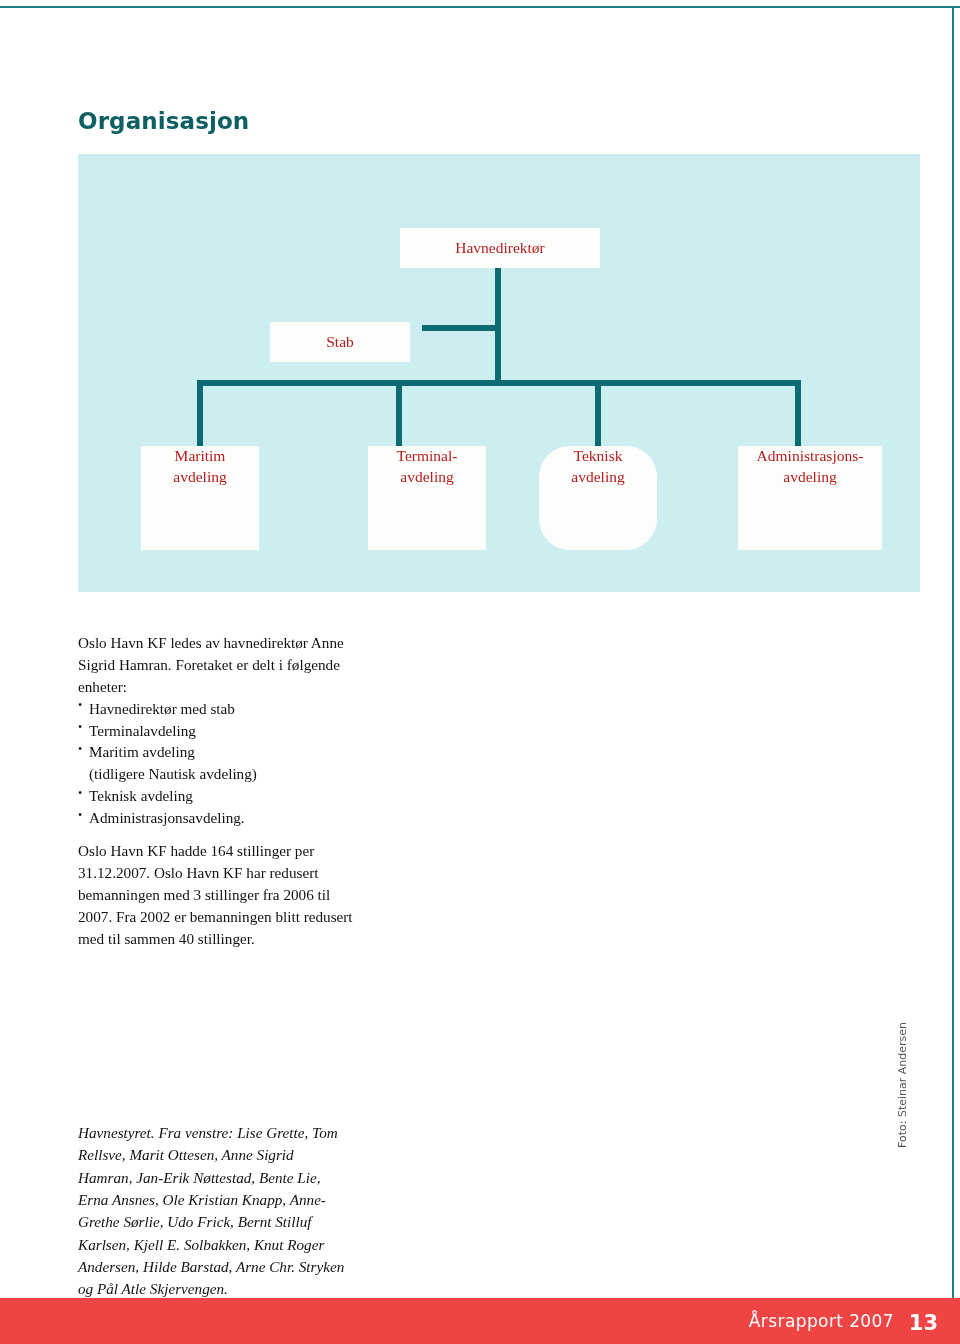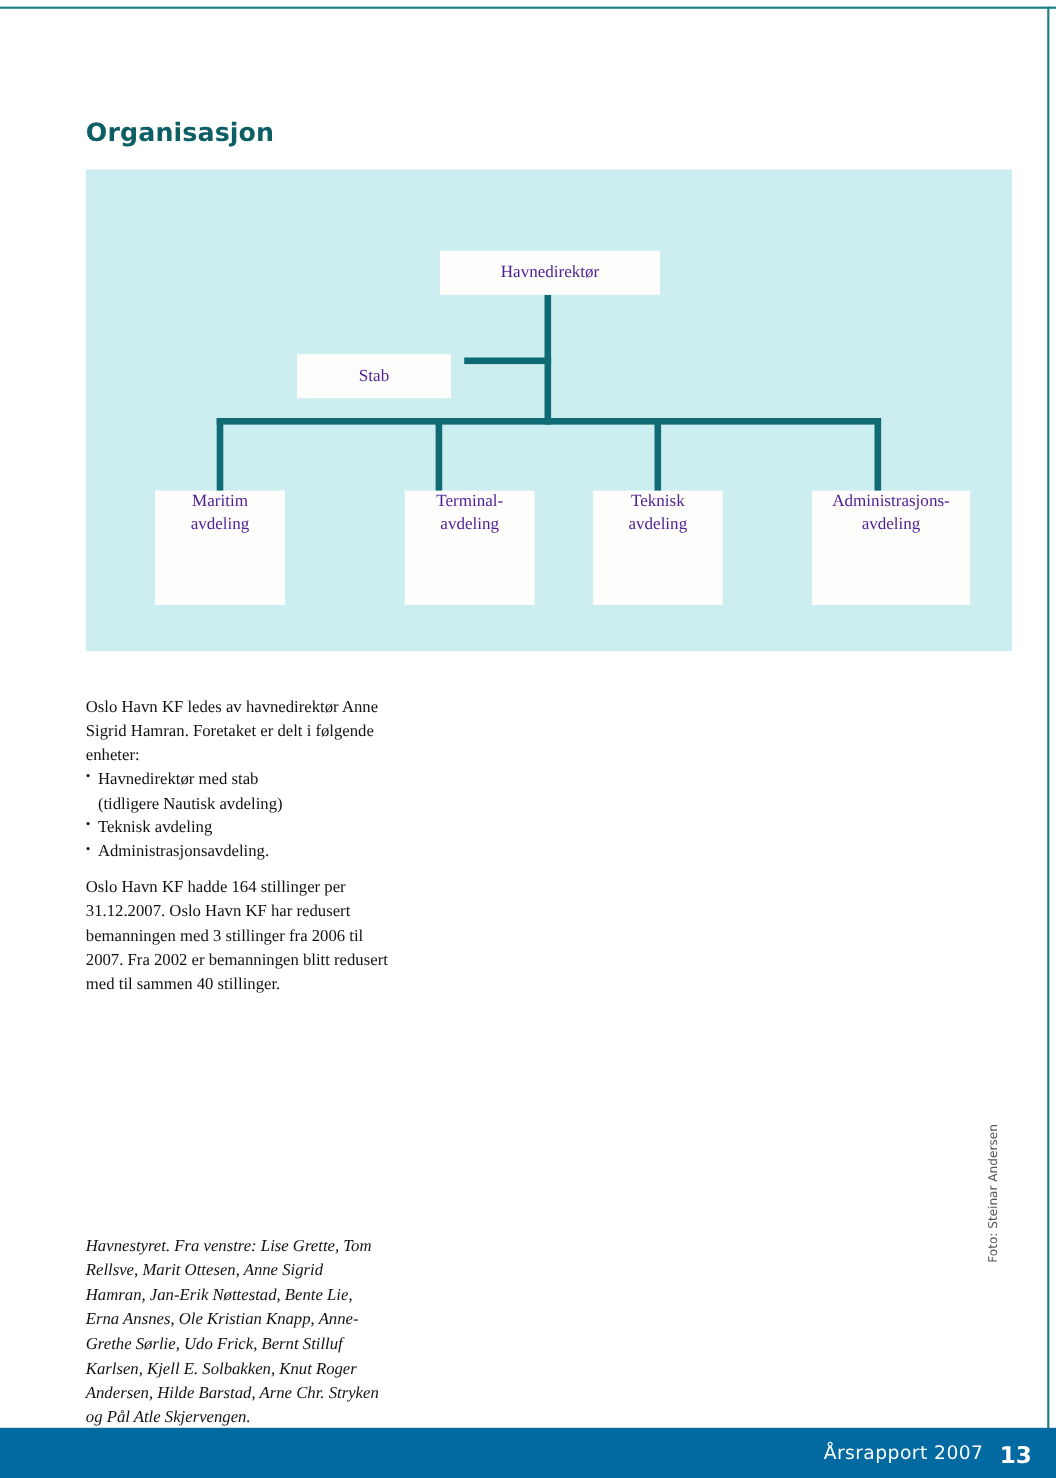--- a/index.html
+++ b/index.html
@@ -53,21 +53,21 @@
   .org-box {
     position: absolute;
     background: #fdfdfc;
     box-sizing: border-box;
     display: flex;
     flex-direction: column;
     align-items: center;
     justify-content: flex-start;
     font-family: "Liberation Serif", serif;
     font-size: 15.5px;
-    color: #4c1d95;
+    color: #b91c1c;
     line-height: 1.33;
     z-index: 3;
   }
   .org-box .line { display: block; white-space: nowrap; }
 
   #box-havnedirektor {
     left: 322px; top: 74px;
     width: 200px; height: 40px;
     justify-content: center;
   }
@@ -77,21 +77,21 @@
     justify-content: center;
   }
 
   .dept-box {
     top: 292px;
     width: 118px;
     height: 104px;
   }
   #box-maritim          { left: 63px; }
   #box-terminal         { left: 262px; margin-left: 28px; }
-  #box-teknisk          { left: 461px; }
+  #box-teknisk          { left: 461px; border-radius: 31px; }
   #box-administrasjon   { left: 660px; width: 144px; }
 
   
   .conn {
     position: absolute;
     background: #0f6b73;
     z-index: 1;
   }
   
   #conn-trunk      { left: 417px; top: 114px; width: 6px; height: 118px; }
@@ -161,21 +161,21 @@
     white-space: nowrap;
     transform: rotate(-90deg);
     transform-origin: left top;
   }
 
   
   #footer-bar {
     position: absolute;
     left: 0; bottom: 0;
     width: 960px; height: 46px;
-    background: #0369a1;
+    background: #ef4444;
   }
   #footer-text {
     position: absolute;
     right: 66px; top: 13px;
     font-family: "DejaVu Sans", sans-serif;
     font-size: 17px;
     color: #ffffff;
     letter-spacing: 0.4px;
     white-space: nowrap;
   }
@@ -236,20 +236,22 @@
       <span class="line">Administrasjons-</span>
       <span class="line">avdeling</span>
     </div>
 
   </div>
 
   <div id="body-column">
     <p id="intro-paragraph">Oslo Havn KF ledes av havnedirektør Anne Sigrid Hamran. Foretaket er delt i følgende enheter:</p>
     <ul id="unit-list">
       <li class="has-bullet">Havnedirektør med stab</li>
+      <li class="has-bullet">Terminalavdeling</li>
+      <li class="has-bullet">Maritim avdeling</li>
       <li class="sub-note">(tidligere Nautisk avdeling)</li>
       <li class="has-bullet">Teknisk avdeling</li>
       <li class="has-bullet">Administrasjonsavdeling.</li>
     </ul>
     <p id="staffing-paragraph">Oslo Havn KF hadde 164 stillinger per 31.12.2007. Oslo Havn KF har redusert bemanningen med 3 stillinger fra 2006 til 2007. Fra 2002 er bemanningen blitt redusert med til sammen 40 stillinger.</p>
   </div>
 
   <div id="photo-caption">Havnestyret. Fra venstre: Lise Grette, Tom Rellsve, Marit Ottesen, Anne Sigrid Hamran, Jan-Erik Nøttestad, Bente Lie, Erna Ansnes, Ole Kristian Knapp, Anne-Grethe Sørlie, Udo Frick, Bernt Stilluf Karlsen, Kjell E. Solbakken, Knut Roger Andersen, Hilde Barstad, Arne Chr. Stryken og Pål Atle Skjervengen.</div>
 
   <div id="photo-credit">Foto: Steinar Andersen</div>

